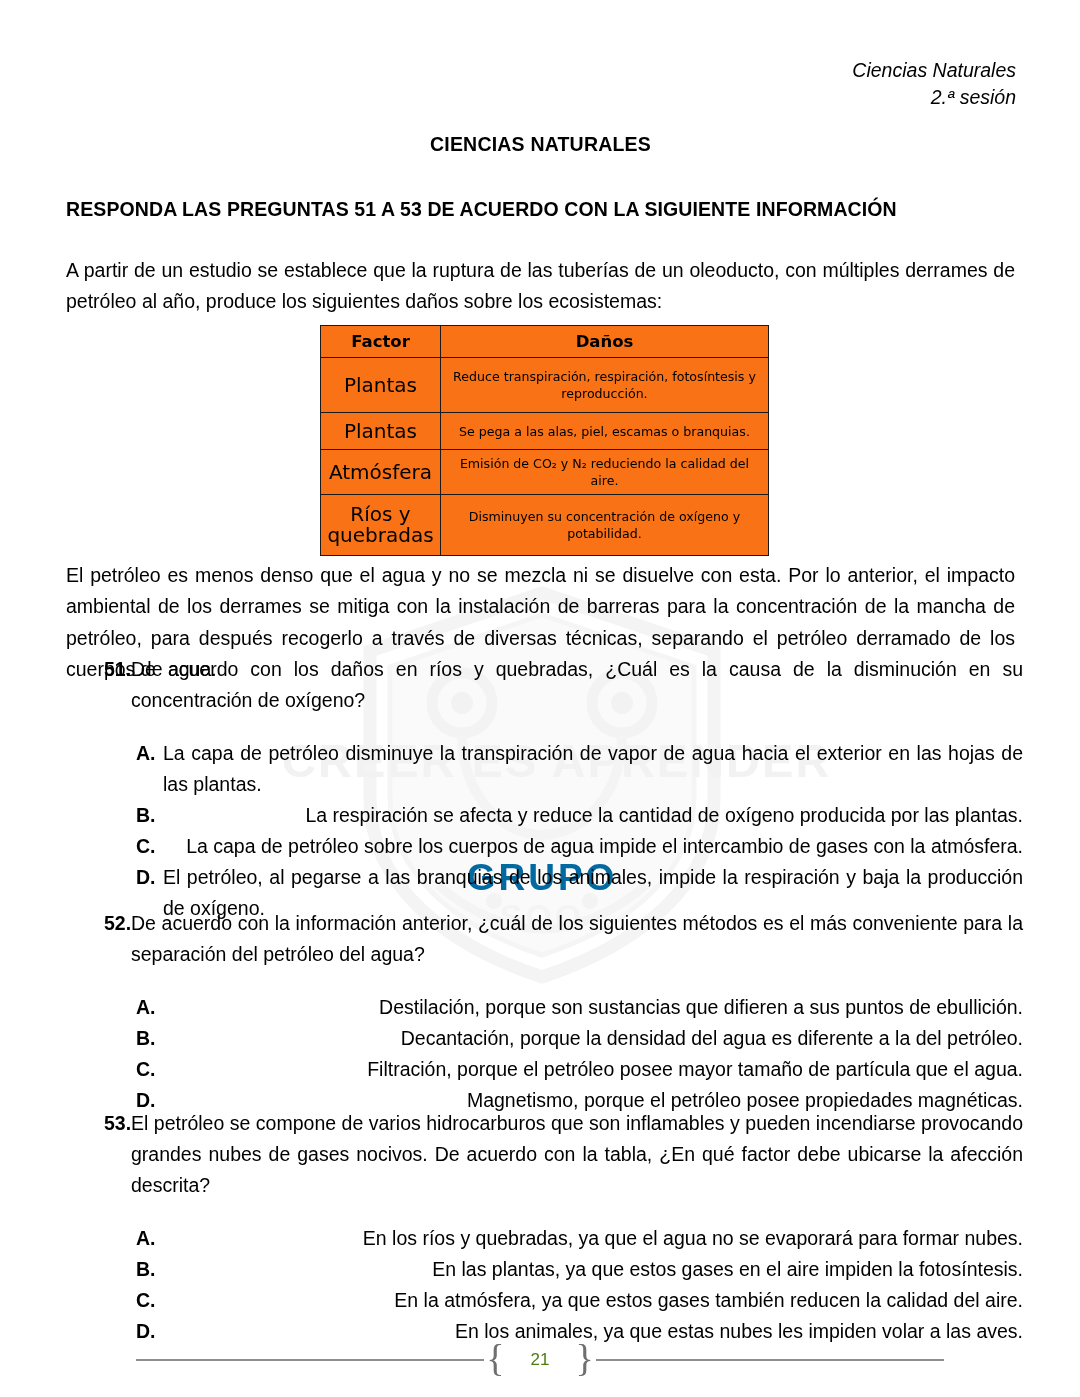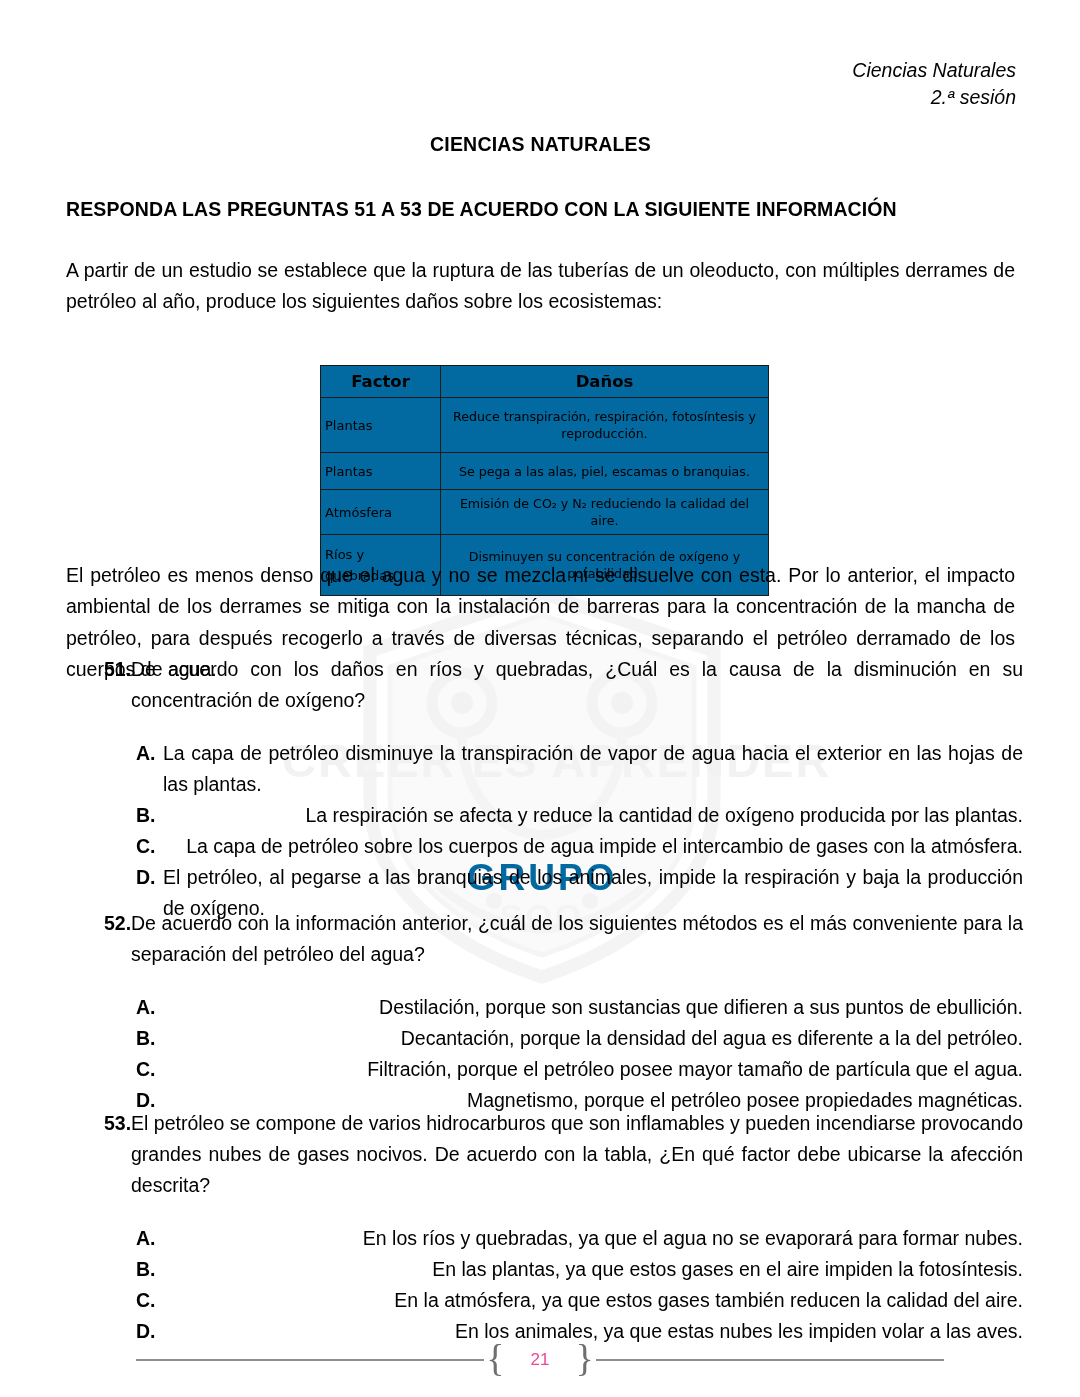--- a/index.html
+++ b/index.html
@@ -153,40 +153,40 @@
   }
 
   
   .damage-table {
     position: absolute;
     left: 320px;
     top: 325px;
     width: 448px;
     border-collapse: collapse;
     table-layout: fixed;
-    background: #0369a1;
-    margin-top: 40px;
+    background: #f97316;
   }
   .damage-table td, .damage-table th {
     border: 1.8px solid #1a1a1a;
     padding: 0;
     vertical-align: middle;
   }
   .col-factor { width: 120px; }
   .col-danos  { width: 328px; }
 
   .damage-table .th-cell {
     text-align: center;
     font-weight: bold;
     font-size: 16.5px;
     height: 31px;
     font-family: "DejaVu Sans", sans-serif;
   }
   .damage-table .factor-cell {
-    font-size: 13px;
+    text-align: center;
+    font-size: 20px;
     line-height: 21px;
     font-family: "DejaVu Sans", sans-serif;
     padding: 5px 4px;
   }
   .damage-table .danos-cell {
     text-align: center;
     font-size: 12.6px;
     line-height: 17px;
     font-family: "DejaVu Sans", sans-serif;
     padding: 5px 10px;
@@ -269,21 +269,21 @@
   .footer-brace {
     font-family: "Liberation Serif", serif;
     font-size: 38px;
     color: #6f6f6f;
     line-height: 1;
     padding: 0 2px;
     transform: translateY(-2px);
   }
   .footer-page {
     font-size: 17px;
-    color: #ec4899;
+    color: #4d7c0f;
     padding: 0 24px;
     font-family: "Liberation Sans", sans-serif;
   }
 </style>
 </head>
 <body>
 
 <div class="page">
 
   <div class="watermark">

